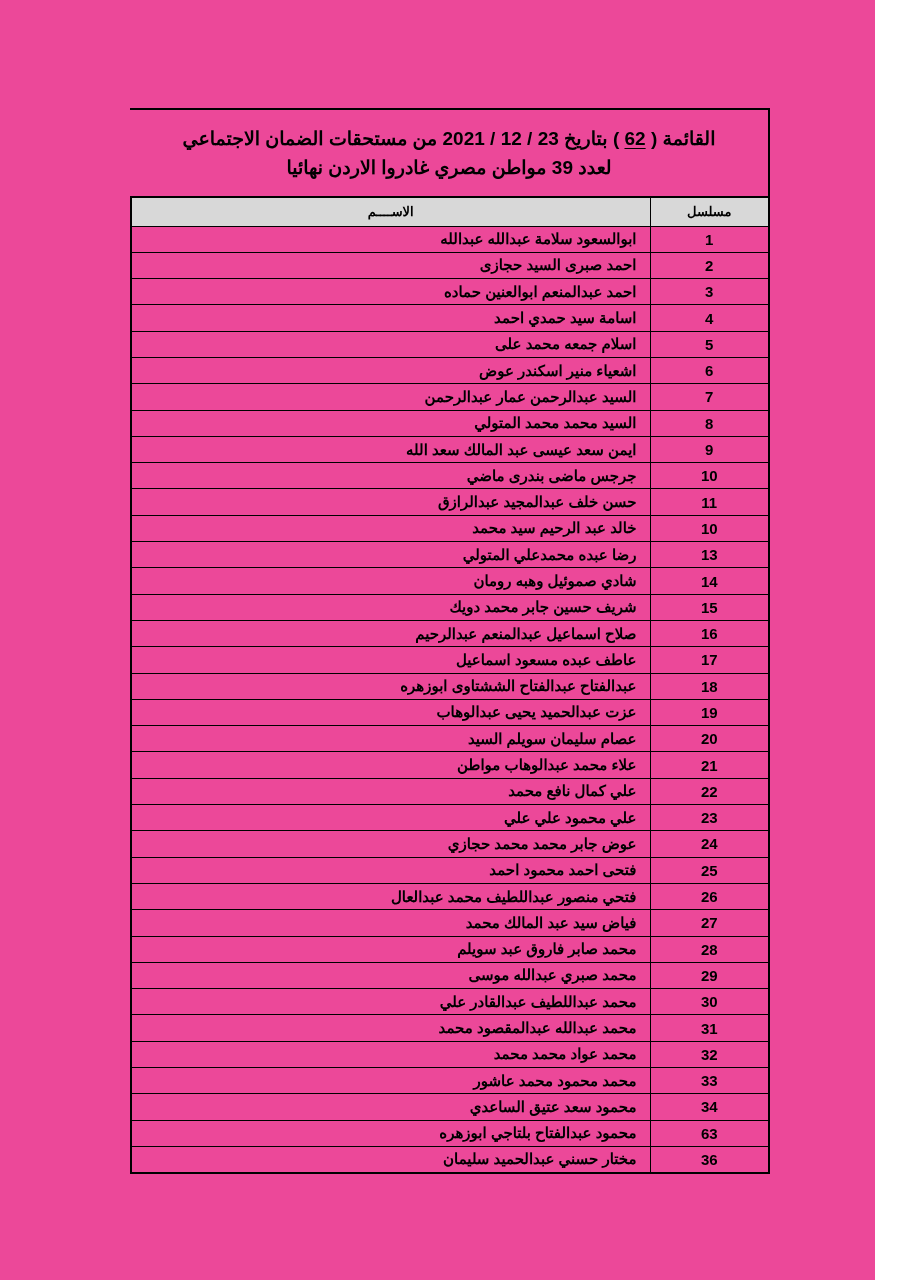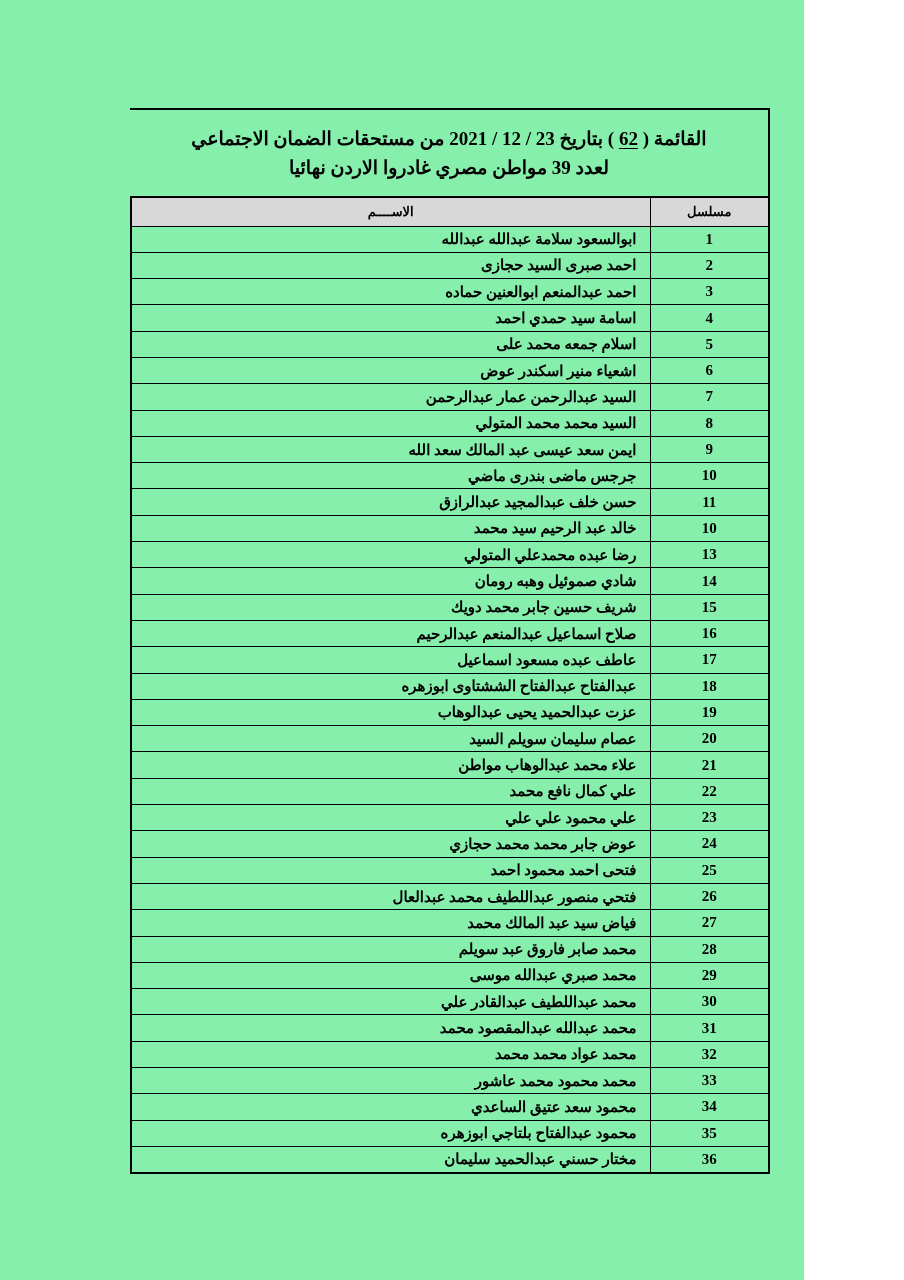--- a/index.html
+++ b/index.html
@@ -1,21 +1,21 @@
 <!DOCTYPE html>
 <html lang="ar"><head>
 <meta charset="utf-8">
 <style>
   * { margin:0; padding:0; box-sizing:border-box; }
   html,body { background:#ffffff; }
   .canvas{
     position:relative;
-    width:804px; height:1280px;
-    background:#86efac;
-    font-family:Liberation Serif, serif;
+    width:875px; height:1280px;
+    background:#ec4899;
+    font-family:Liberation Sans, sans-serif;
     color:#000;
     overflow:hidden;
   }
   .sheet{
     position:absolute;
     left:130px; top:108px;
     width:640px;
   }
   
   .title-box{
@@ -253,21 +253,21 @@
     <td class="serial">33</td>
     <td class="name">محمد محمود محمد عاشور</td>
   </tr>
 
   <tr>
     <td class="serial">34</td>
     <td class="name">محمود سعد عتيق الساعدي</td>
   </tr>
 
   <tr>
-    <td class="serial">35</td>
+    <td class="serial">63</td>
     <td class="name">محمود عبدالفتاح بلتاجي ابوزهره</td>
   </tr>
 
   <tr>
     <td class="serial">36</td>
     <td class="name">مختار حسني عبدالحميد سليمان</td>
   </tr>
 </tbody>
     </table>
 

